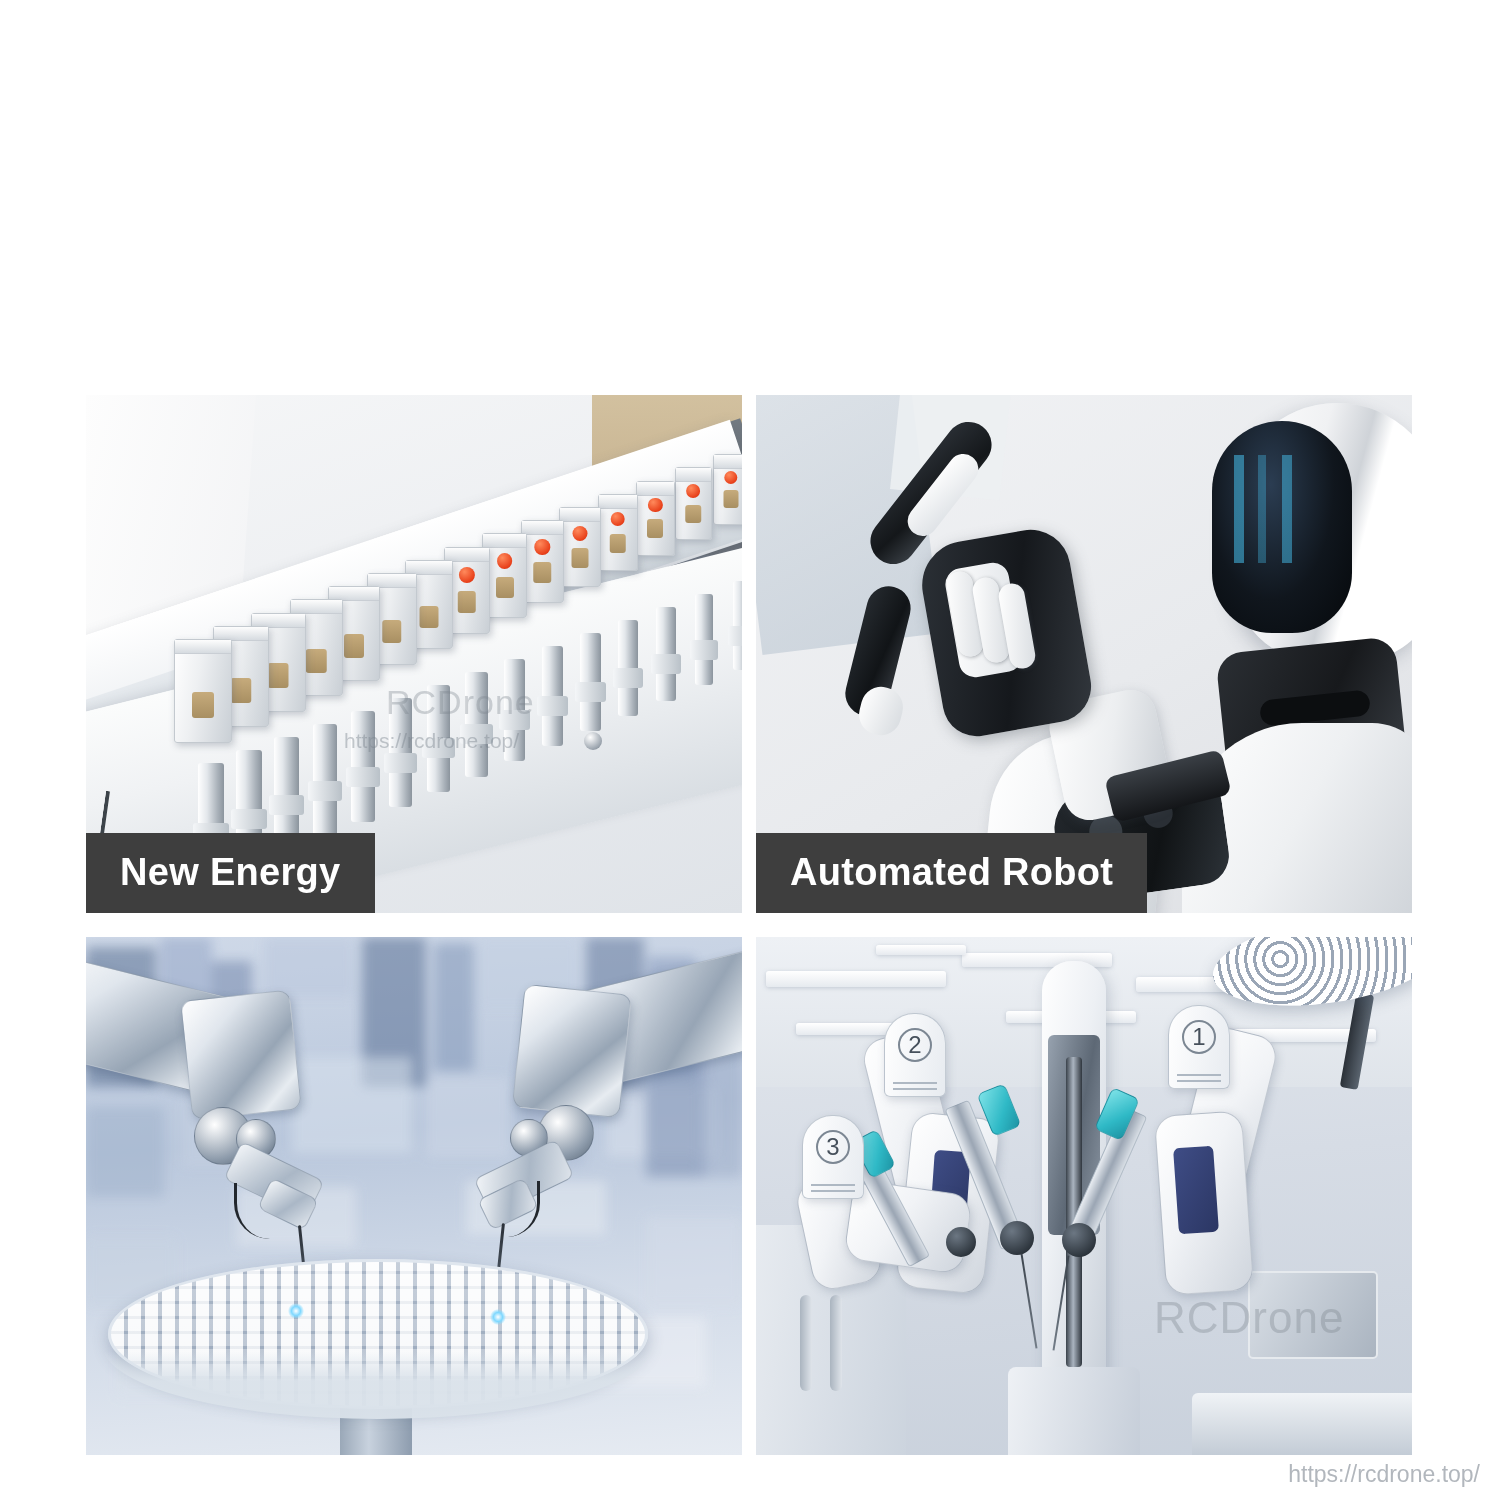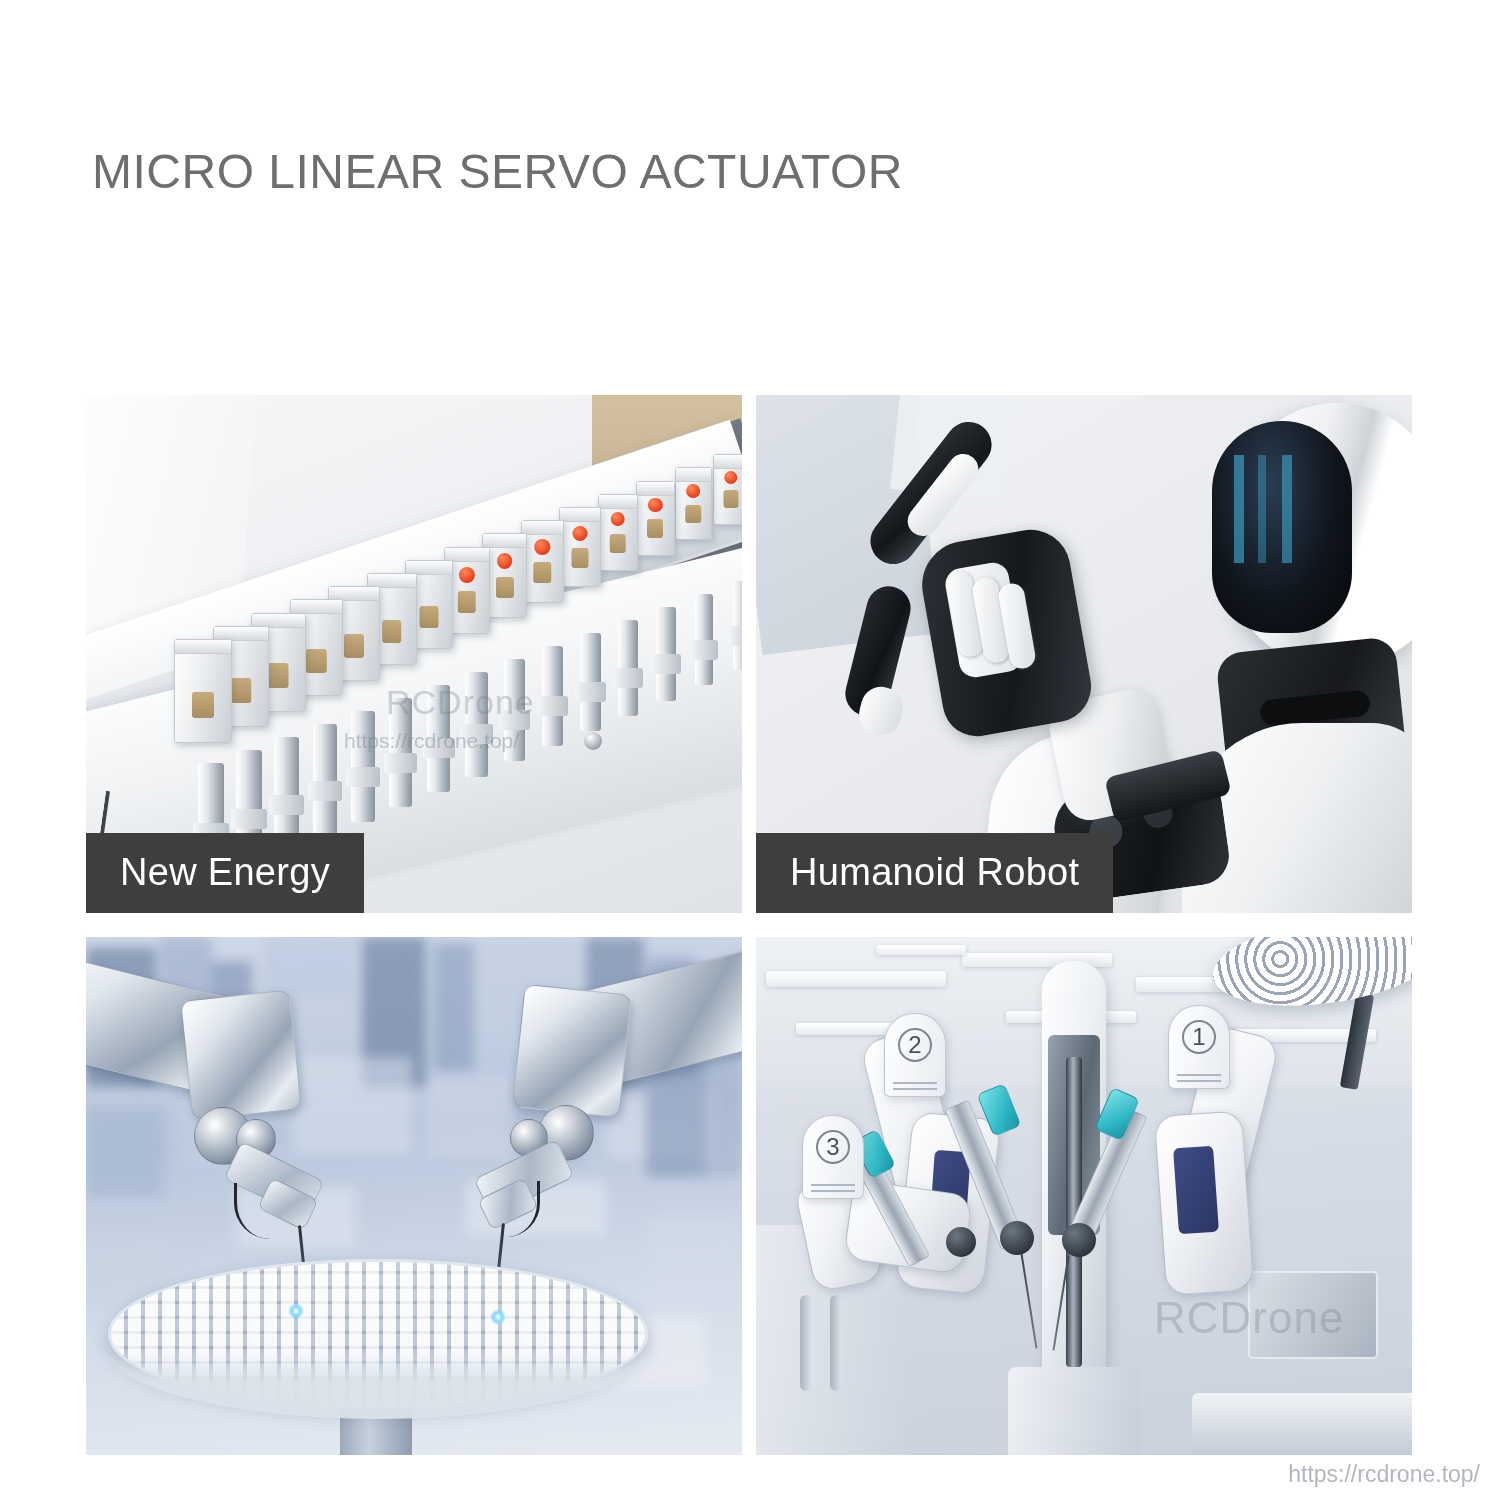--- a/index.html
+++ b/index.html
@@ -62,21 +62,21 @@
 
   .card-scene { position: absolute; inset: 0; }
 
   .card-label {
     position: absolute;
     left: 0;
     bottom: 0;
     background: #3e3e3e;
     color: #ffffff;
     font-size: 38px;
-    font-weight: 400;
+    font-weight: 700;
     line-height: 1;
     padding: 20px 34px 22px 34px;
     letter-spacing: 0.3px;
     white-space: nowrap;
     z-index: 30;
   }
 
   
   .wm-brand {
     position: absolute;
@@ -481,21 +481,20 @@
     background: linear-gradient(180deg,#f0f3f6,#b9c3cf);
     border-radius:6px;
   }
 </style>
 </head>
 <body>
 
 <div class="page">
 
   <div class="header">
-    <div class="page-subtitle">MICRO LINEAR SERVO ACTUATOR</div>
   </div>
 
   <div class="grid">
 
     <div class="card c1">
       <div class="card-scene">
         <div class="c1-wallL"></div>
         <div class="c1-wallR"></div>
         <div class="c1-cavity"></div>
         <div class="c1-plungers" id="c1-plungers">
@@ -643,21 +642,21 @@
         <div class="c2-palm"></div>
         <div class="c2-palmplate"></div>
         <div class="c2-fold" style="left:196px; top:176px; transform:rotate(-10deg);"></div>
         <div class="c2-fold" style="left:222px; top:182px; transform:rotate(-10deg);"></div>
         <div class="c2-fold" style="left:248px; top:188px; transform:rotate(-10deg);"></div>
         <div class="c2-thumb"></div>
         <div class="c2-thumbtip"></div>
         <div class="c2-index"></div>
         <div class="c2-indexwhite"></div>
       </div>
-      <div class="card-label">Humanoid Robot</div>
+      <div class="card-label">Automated Robot</div>
     </div>
 
     <div class="card c3">
       <div class="card-scene">
         <div class="c3-bgblur" id="c3-bg">
             <i style="left: 0px; top: 10px; width: 70px; height: 140px; background: rgb(81, 103, 140); opacity: 0.55;"></i>
             <i style="left: 74px; top: 0px; width: 52px; height: 96px; background: rgb(143, 163, 196); opacity: 0.55;"></i>
             <i style="left: 126px; top: 24px; width: 40px; height: 120px; background: rgb(109, 130, 168); opacity: 0.55;"></i>
             <i style="left: 178px; top: 0px; width: 90px; height: 60px; background: rgb(185, 199, 221); opacity: 0.55;"></i>
             <i style="left: 276px; top: 0px; width: 64px; height: 150px; opacity: 0.55;"></i>

